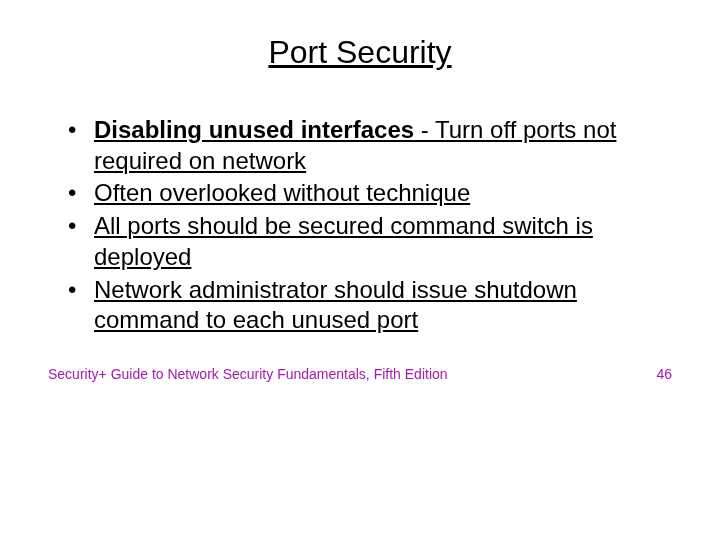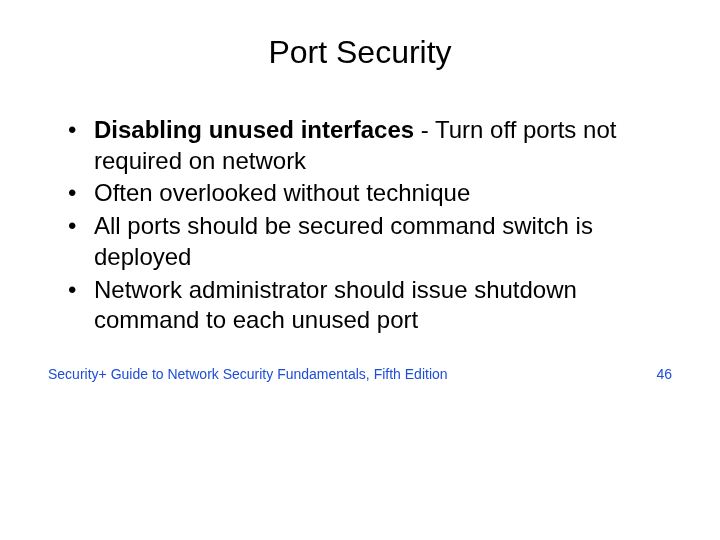--- a/index.html
+++ b/index.html
@@ -1,24 +1,24 @@
 <!DOCTYPE html>
 <html><head>
 <meta charset="utf-8">
 <style>
   * { margin: 0; padding: 0; box-sizing: border-box; }
   html, body { width: 720px; height: 540px; background: #fff; font-family: Arial, Helvetica, sans-serif; color: #000; }
-  .slide { position: relative; width: 720px; height: 412px; padding: 28px 48px 4px 48px; }
+  .slide { position: relative; width: 720px; height: 412px; padding: 28px 48px 4px 48px; text-decoration: underline; }
   .title { font-size: 32px; text-align: center; margin-top: 6px; margin-bottom: 44px; font-weight: 400; }
   .content { padding-left: 16px; margin-top: 12px; }
   ul.bullets { list-style: none; }
   ul.bullets li { position: relative; padding-left: 30px; font-size: 24px; line-height: 1.28; margin-bottom: 2px; }
   ul.bullets li::before { content: "•"; position: absolute; left: 4px; top: 0; font-size: 24px; }
   .bold { font-weight: 700; }
-  .footer { position: absolute; bottom: 30px; left: 48px; right: 48px; display: flex; justify-content: space-between; font-size: 14px; color: #1d4ed8; }
+  .footer { position: absolute; bottom: 30px; left: 48px; right: 48px; display: flex; justify-content: space-between; font-size: 14px; color: #a21caf; }
 </style>
 </head>
 <body>
 
 <div class="slide">
   <h1 class="title">Port Security</h1>
 
   <div class="content">
     <ul class="bullets">
       <li>

